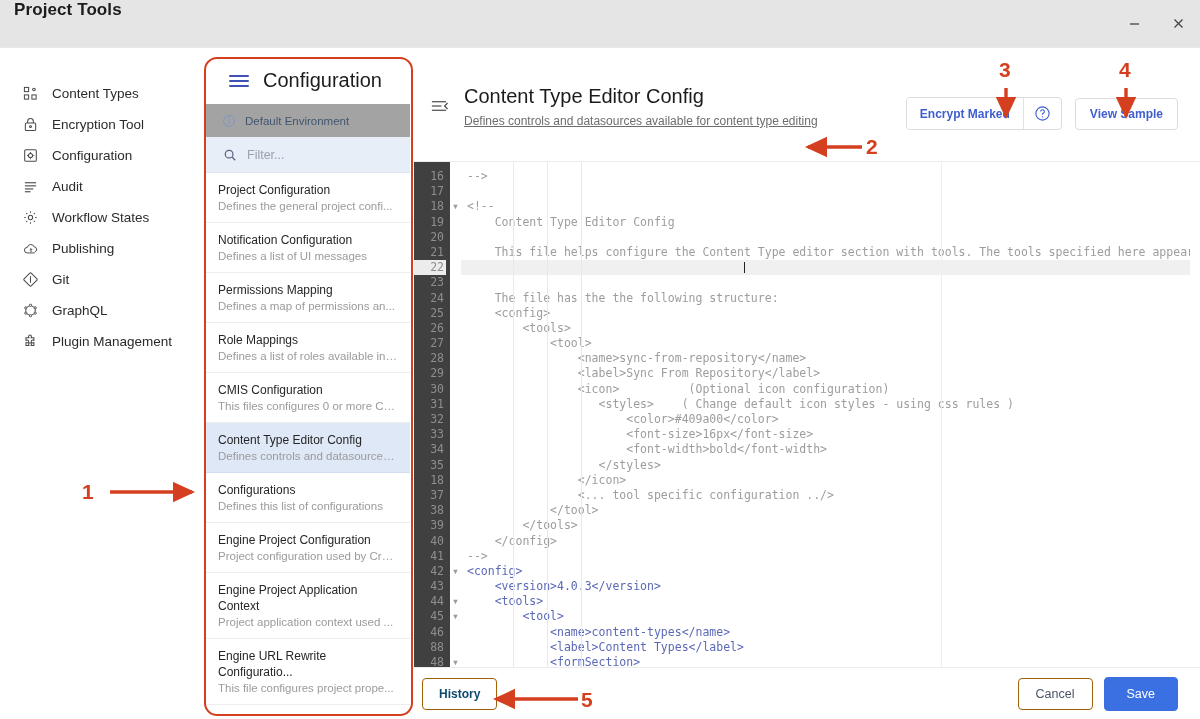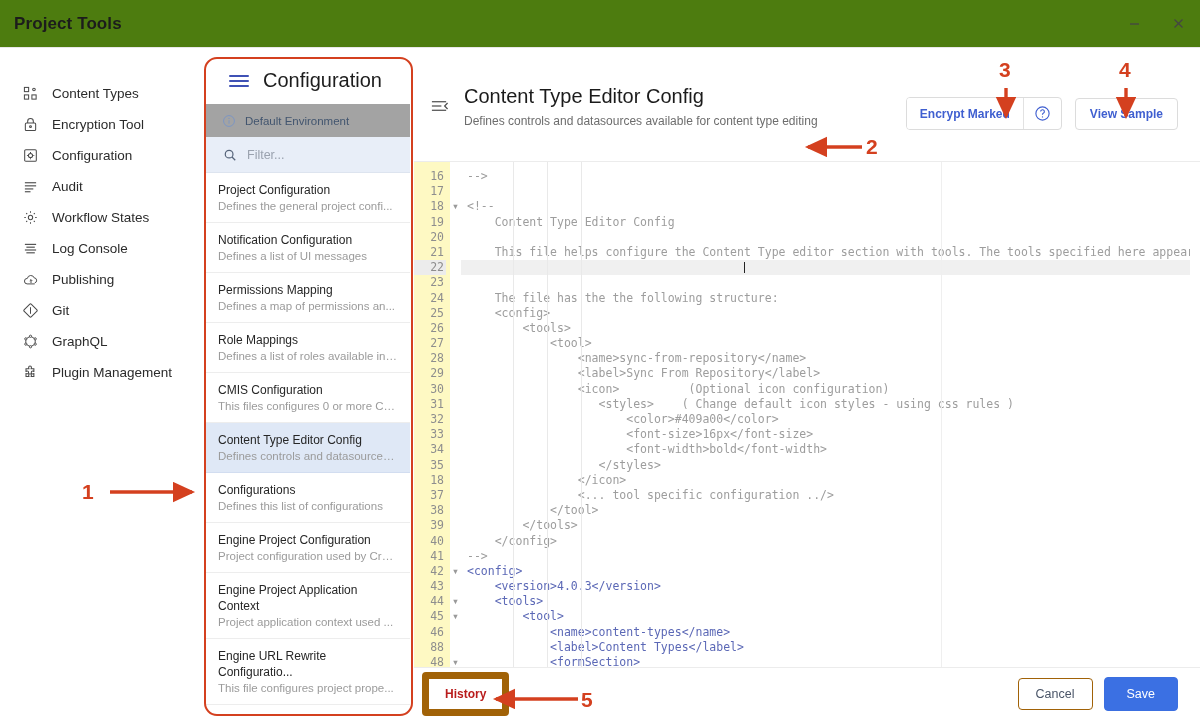--- a/index.html
+++ b/index.html
@@ -7,22 +7,22 @@
     width: 1200px; height: 719px;
     background: #ffffff;
     font-family: "Liberation Sans", sans-serif;
     overflow: hidden;
   }
   #app { position: relative; width: 1200px; height: 719px; background:#fff; }
 
   
   .titlebar {
     position: absolute; left:0; top:0; width:1200px; height:48px;
-    background:#4d7c0f; border-bottom:1px solid #e8e8e8;
-    display:flex; align-items:center;
+    background:#e5e5e5; border-bottom:1px solid #e8e8e8;
+    display:flex; align-items:flex-start;
   }
   .titlebar .title {
     margin-left:14px; font-size:17px; font-weight:bold; color:#1c1c1c;
     letter-spacing:.1px;
   }
   .win-ctrls { margin-left:auto; display:flex; align-items:center; height:100%; }
   .win-btn {
     width:44px; height:48px; display:flex; align-items:center; justify-content:center;
     color:#3a3a3a;
   }
@@ -92,21 +92,21 @@
     position:absolute; left:414px; top:57px; width:786px; height:662px;
     background:#fff; display:flex; flex-direction:column;
   }
   .main-head {
     height:105px; flex:none; display:flex; align-items:flex-start;
     border-bottom:1px solid #ececec; padding-top:23px;
   }
   .collapse-ico { width:50px; display:flex; justify-content:center; padding-top:18px; color:#4f4f4f; }
   .head-texts { flex:1; padding-top:2px; }
   .head-title { font-size:20px; color:#1b1b1b; font-weight:400; line-height:28px; }
-  .head-sub { font-size:12px; color:#6d6d6d; margin-top:4px; }
+  .head-sub { font-size:12px; color:#6d6d6d; margin-top:4px;text-decoration:underline; }
   .head-actions { display:flex; align-items:center; gap:13px; padding-right:22px; padding-top:17px; }
   .btn-group { display:flex; align-items:stretch; border:1px solid #dcdcdc; border-radius:4px; overflow:hidden; background:#fff; }
   .btn-group .bg-btn {
     padding:8px 13px; font-size:12px; color:#3f5fd0; font-weight:bold; background:#fff;
     display:flex; align-items:center; justify-content:center;
   }
   .btn-group .bg-sep { width:1px; background:#e2e2e2; }
   .btn-group .bg-help { padding:7px 10px; display:flex; align-items:center; color:#3f5fd0; }
   .btn-outline {
     border:1px solid #dcdcdc; border-radius:4px; background:#fff;
@@ -114,21 +114,21 @@
   }
 
   
   .editor { flex:1; position:relative; overflow:hidden; background:#fff; }
   .code-wrap {
     position:absolute; inset:0; display:flex;
     font-family:"DejaVu Sans Mono", monospace; font-size:11.5px; line-height:15.2px;
   }
   .gutter {
     width:36px; flex:none; text-align:right; padding-top:7px; padding-right:4px;
-    color:#8e8e8e; background:#fef9c3; user-select:none;
+    color:#8e8e8e; background:#404040; user-select:none;
   }
   .fold {
     width:11px; flex:none; padding-top:7px; color:#9a9a9a; text-align:center; user-select:none;
   }
   .codearea { flex:1; padding-top:7px; padding-left:6px; position:relative; white-space:pre; }
   .ln { height:15.2px; }
   .gutter .ln { padding-right:2px; }
   .cmt { color:#9d9d9d; }
   .tag { color:#5b68b6; }
   .active-line {
@@ -142,22 +142,22 @@
     position:absolute; right:0; top:0; width:10px; bottom:0; background:#fff;
   }
   .editor-rightline { position:absolute; top:0; bottom:0; right:258px; width:1px; background:#efefef; }
 
   
   .footer {
     height:52px; flex:none; border-top:1px solid #ececec; background:#fff;
     display:flex; align-items:center; padding:0 22px 0 8px;
   }
   .btn-history {
-    border:7px solid #a16207; border-radius:4px; background:#fff;
-    padding:8px 16px; font-size:12px; color:#b91c1c; font-weight:bold;
+    border:1px solid #a16207; border-radius:4px; background:#fff;
+    padding:8px 16px; font-size:12px; color:#0c4a6e; font-weight:bold;
   }
   .footer-right { margin-left:auto; display:flex; align-items:center; gap:11px; }
   .btn-cancel {
     border:1px solid #a16207; border-radius:4px; background:#fff;
     padding:8px 17px; font-size:12.5px; color:#4a5568;
   }
   .btn-save {
     border:1px solid #3b6fe0; border-radius:4px; background:#3b70e3; color:#fff;
     padding:9px 22px; font-size:12.5px;
   }
@@ -240,31 +240,20 @@
     <div class="nav-item">
       <span class="ico">
         <svg width="15" height="15" viewBox="0 0 16 16" fill="none" stroke="#4a4a4a" stroke-width="1.1">
           <circle cx="8" cy="8" r="2.3"></circle>
           <path d="M8 1.4v1.6M8 13v1.6M1.4 8h1.6M13 8h1.6M3.4 3.4l1.1 1.1M11.5 11.5l1.1 1.1M12.6 3.4l-1.1 1.1M4.5 11.5l-1.1 1.1"></path>
         </svg>
       </span>
       <span>Workflow States</span>
     </div>
 
-    <div class="nav-item">
-      <span class="ico">
-        <svg width="15" height="15" viewBox="0 0 16 16" stroke="#4a4a4a" stroke-width="1.2">
-          <line x1="2" y1="3.6" x2="14" y2="3.6"></line>
-            <line x1="3.6" y1="6.6" x2="12.6" y2="6.6"></line>
-          <line x1="2" y1="9.6" x2="14" y2="9.6"></line>
-            <line x1="3.6" y1="12.6" x2="12.6" y2="12.6"></line>
-        </svg>
-      </span>
-      <span>Log Console</span>
-    </div>
 
     <div class="nav-item">
       <span class="ico">
         <svg width="16" height="16" viewBox="0 0 18 16" fill="none" stroke="#4a4a4a" stroke-width="1.1">
           <path d="M4.6 12.4a3.1 3.1 0 0 1 .3-6.2 4 4 0 0 1 7.7-.6 2.9 2.9 0 0 1 .6 5.7"></path>
           <path d="M4.6 12.4h8.6"></path>
             <path d="M9 11.4V7.6M7.6 9l1.4-1.4L10.4 9"></path>
         </svg>
       </span>
       <span>Publishing</span>

